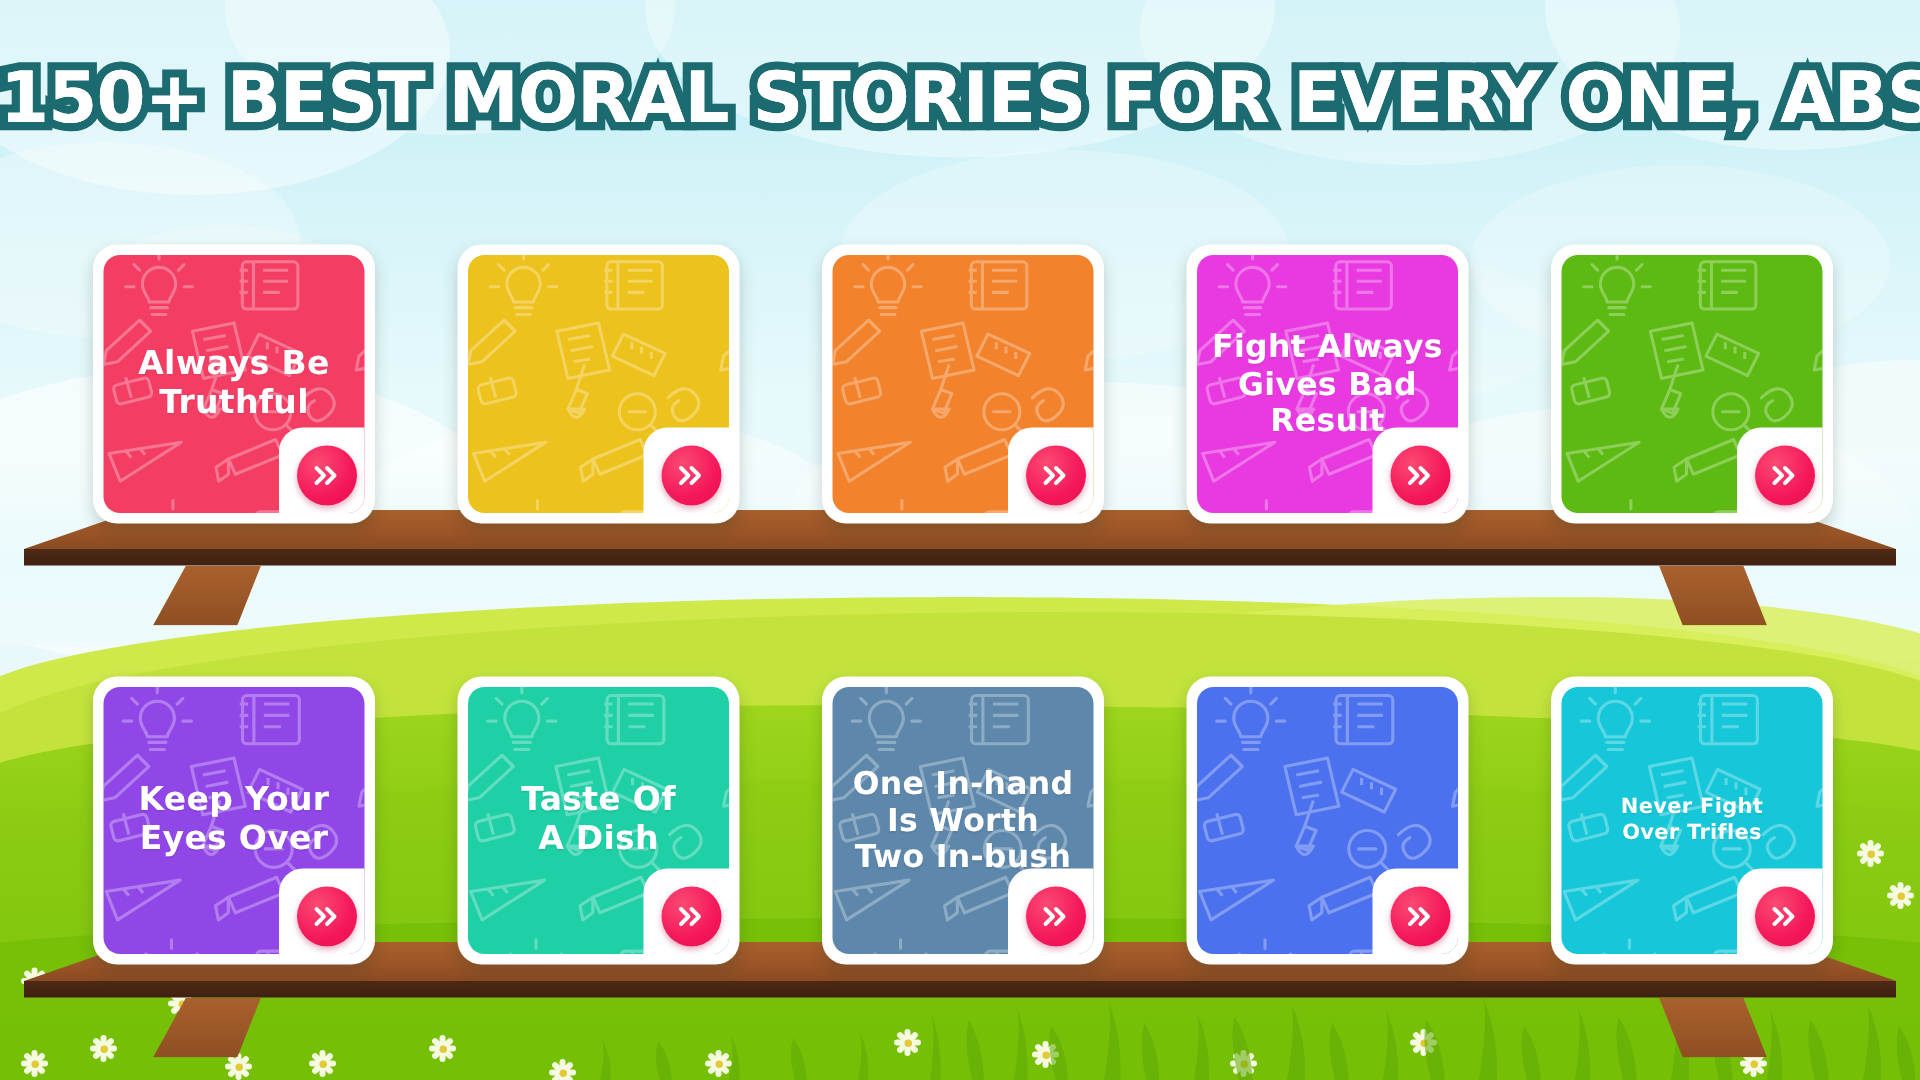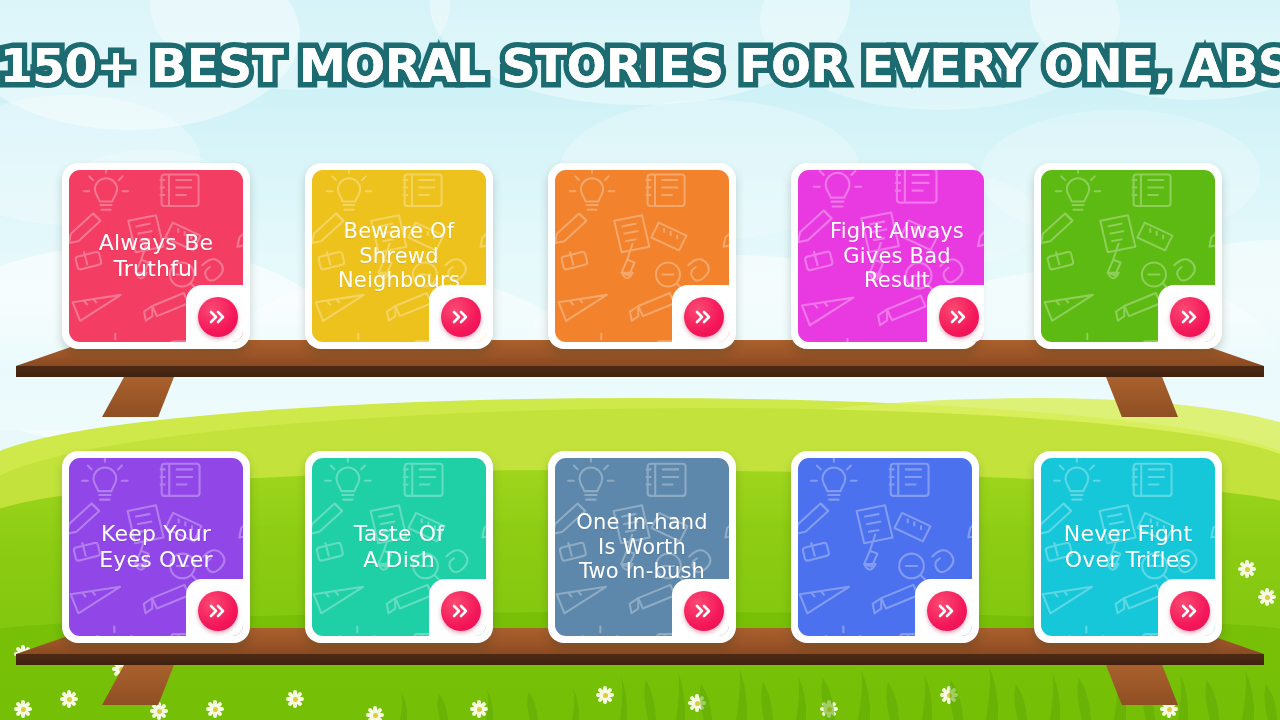--- a/index.html
+++ b/index.html
@@ -106,21 +106,21 @@
     position:relative;width:100%;height:100%;
     border-radius:11px;
     overflow:hidden;
     display:flex;align-items:center;justify-content:center;
   }
   .doodle{position:absolute;left:0;top:0;width:100%;height:100%;opacity:.30;}
   .card-title{
     position:relative;z-index:2;
     color:#ffffff;
     font-family:"DejaVu Sans",sans-serif;
-    font-weight:400;
+    font-weight:700;
     text-align:center;
     line-height:1.18;
     letter-spacing:.2px;
     padding:0 8px;
     text-shadow:0 1px 1px rgba(0,0,0,.07);
     white-space:pre-line;
   }
   
   .notch{
     position:absolute;right:-1px;bottom:-1px;z-index:3;
@@ -444,23 +444,20 @@
       <div class="card-wrap" style="left: 305px; top: 163px; width: 188px; height: 186px;">
         <div class="card">
           <div class="card-inner" style="background: rgb(238, 194, 29);">
             <svg class="doodle" viewBox="0 0 188 188" preserveAspectRatio="xMidYMid slice">
               <g stroke="#ffffff" fill="none">
                 <use href="#doodle-tile" transform="translate(-6,-4)"></use>
                 <use href="#doodle-tile" transform="translate(4,176) scale(1,1)"></use>
                 <use href="#doodle-tile" transform="translate(176,0)"></use>
               </g>
             </svg>
-            <div class="card-title" style="font-size: 21px;">Beware Of
-Shrewd
-Neighbours</div>
             <div class="notch"></div>
             <div class="go-btn">
               <svg width="20" height="16" viewBox="0 0 20 16" fill="none" stroke="#ffffff" stroke-width="2.6" stroke-linecap="round" stroke-linejoin="round">
                 <path d="M3 3 L8 8 L3 13"></path>
                 <path d="M10 3 L15 8 L10 13"></path>
               </svg>
             </div>
           </div>
         </div>
       </div>
@@ -479,21 +476,21 @@
               <svg width="20" height="16" viewBox="0 0 20 16" fill="none" stroke="#ffffff" stroke-width="2.6" stroke-linecap="round" stroke-linejoin="round">
                 <path d="M3 3 L8 8 L3 13"></path>
                 <path d="M10 3 L15 8 L10 13"></path>
               </svg>
             </div>
           </div>
         </div>
       </div>
       <div class="card-wrap" style="left: 791px; top: 163px; width: 188px; height: 186px;">
         <div class="card">
-          <div class="card-inner" style="background: rgb(232, 58, 224); padding-left: 12px;">
+          <div class="card-inner" style="background: rgb(232, 58, 224);">
             <svg class="doodle" viewBox="0 0 188 188" preserveAspectRatio="xMidYMid slice">
               <g stroke="#ffffff" fill="none">
                 <use href="#doodle-tile" transform="translate(-6,-4)"></use>
                 <use href="#doodle-tile" transform="translate(4,176) scale(1,1)"></use>
                 <use href="#doodle-tile" transform="translate(176,0)"></use>
               </g>
             </svg>
             <div class="card-title" style="font-size: 21px;">Fight Always
 Gives Bad
 Result</div>
@@ -617,21 +614,21 @@
       <div class="card-wrap" style="left: 1034px; top: 451px; width: 188px; height: 192px;">
         <div class="card">
           <div class="card-inner" style="background: rgb(22, 199, 217);">
             <svg class="doodle" viewBox="0 0 188 188" preserveAspectRatio="xMidYMid slice">
               <g stroke="#ffffff" fill="none">
                 <use href="#doodle-tile" transform="translate(-6,-4)"></use>
                 <use href="#doodle-tile" transform="translate(4,176) scale(1,1)"></use>
                 <use href="#doodle-tile" transform="translate(176,0)"></use>
               </g>
             </svg>
-            <div class="card-title" style="font-size: 22px;">Never Fight
+            <div class="card-title" style="font-size: 14px;">Never Fight
 Over Trifles</div>
             <div class="notch"></div>
             <div class="go-btn">
               <svg width="20" height="16" viewBox="0 0 20 16" fill="none" stroke="#ffffff" stroke-width="2.6" stroke-linecap="round" stroke-linejoin="round">
                 <path d="M3 3 L8 8 L3 13"></path>
                 <path d="M10 3 L15 8 L10 13"></path>
               </svg>
             </div>
           </div>
         </div>

